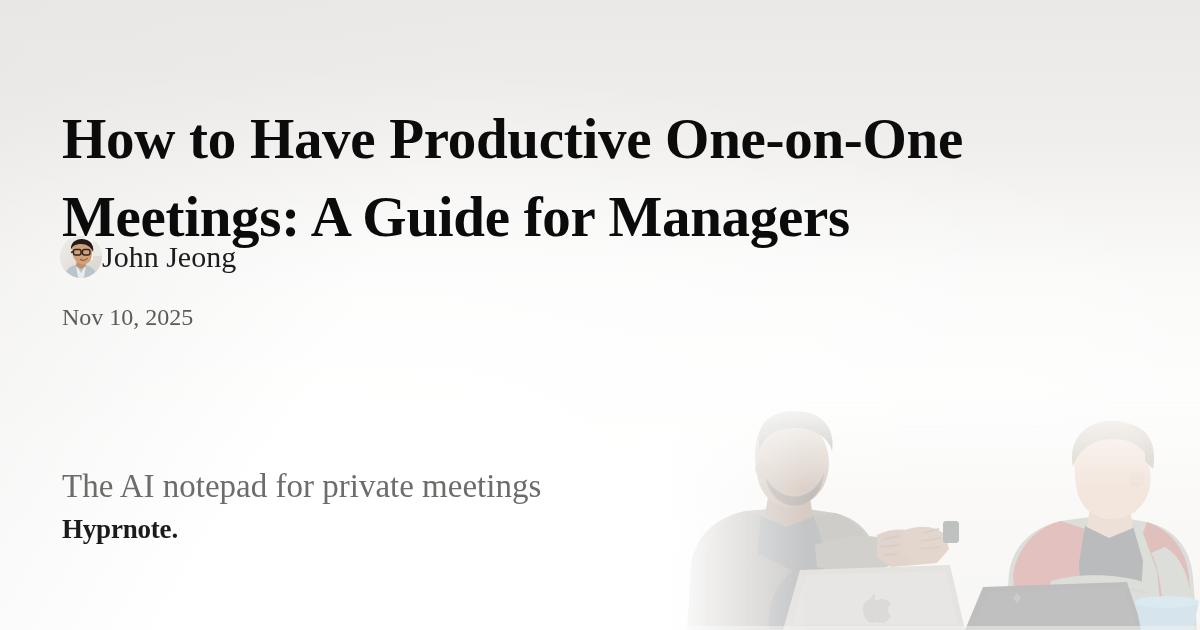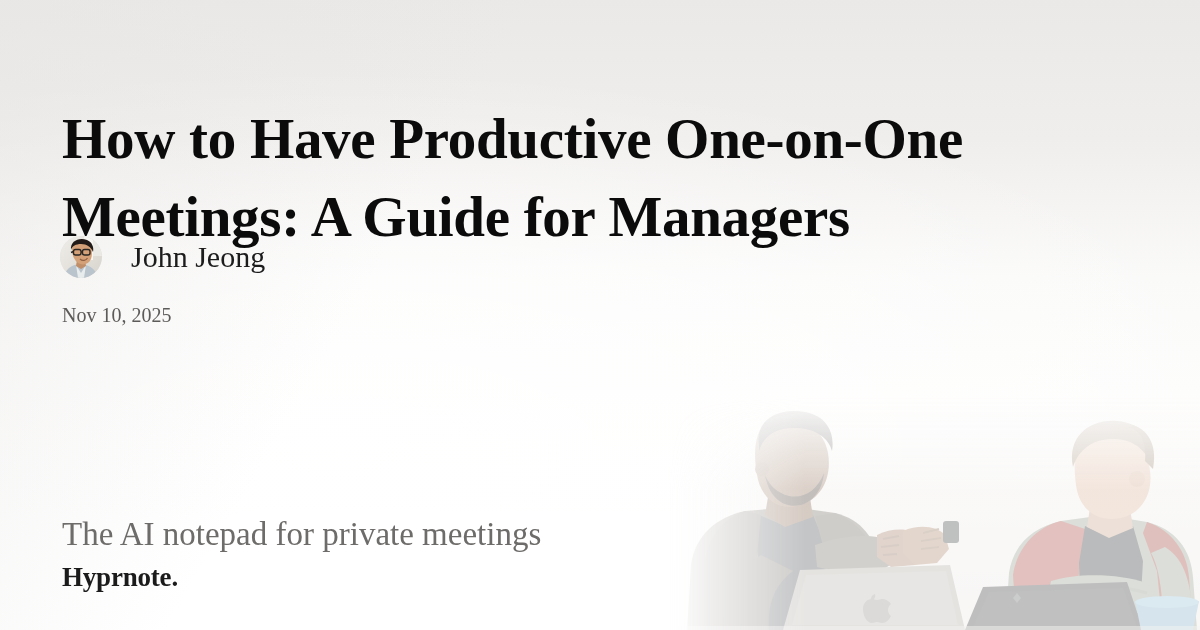--- a/index.html
+++ b/index.html
@@ -95,21 +95,21 @@
     color: #0b0b0b;
     font-family: "Liberation Serif", "DejaVu Serif", serif;
   }
 
   #author-row {
     position: absolute;
     left: 60px;
     top: 236px;
     display: flex;
     align-items: center;
-    gap: 29px;
+    gap: 0;
   }
   #avatar {
     width: 42px;
     height: 42px;
     border-radius: 50%;
     overflow: hidden;
     flex: 0 0 auto;
     background: #e4e2df;
   }
   #avatar svg { display:block; width:42px; height:42px; }
@@ -119,39 +119,38 @@
     line-height: 1;
     color: #1c1c1c;
     font-weight: 400;
     font-family: "Liberation Serif", "DejaVu Serif", serif;
   }
 
   #post-date {
     position: absolute;
     left: 62px;
     top: 305px;
-    font-size: 20px;
+    font-size: 24px;
     line-height: 1;
     color: #5d5b59;
     font-family: "Liberation Serif", "DejaVu Serif", serif;
   }
 
   #brand-block {
     position: absolute;
     left: 62px;
     top: 466px;
   }
   #brand-tagline {
     font-size: 33px;
     line-height: 1.25;
     color: #6e6c6a;
     font-weight: 400;
     white-space: nowrap;
     font-family: "Liberation Serif", "DejaVu Serif", serif;
-    margin-top: 48px;
   }
   #brand-name {
     margin-top: 6px;
     font-size: 27px;
     line-height: 1.2;
     color: #1b1b1b;
     font-weight: 700;
     letter-spacing: -0.2px;
     font-family: "Liberation Serif", "DejaVu Serif", serif;
   }

